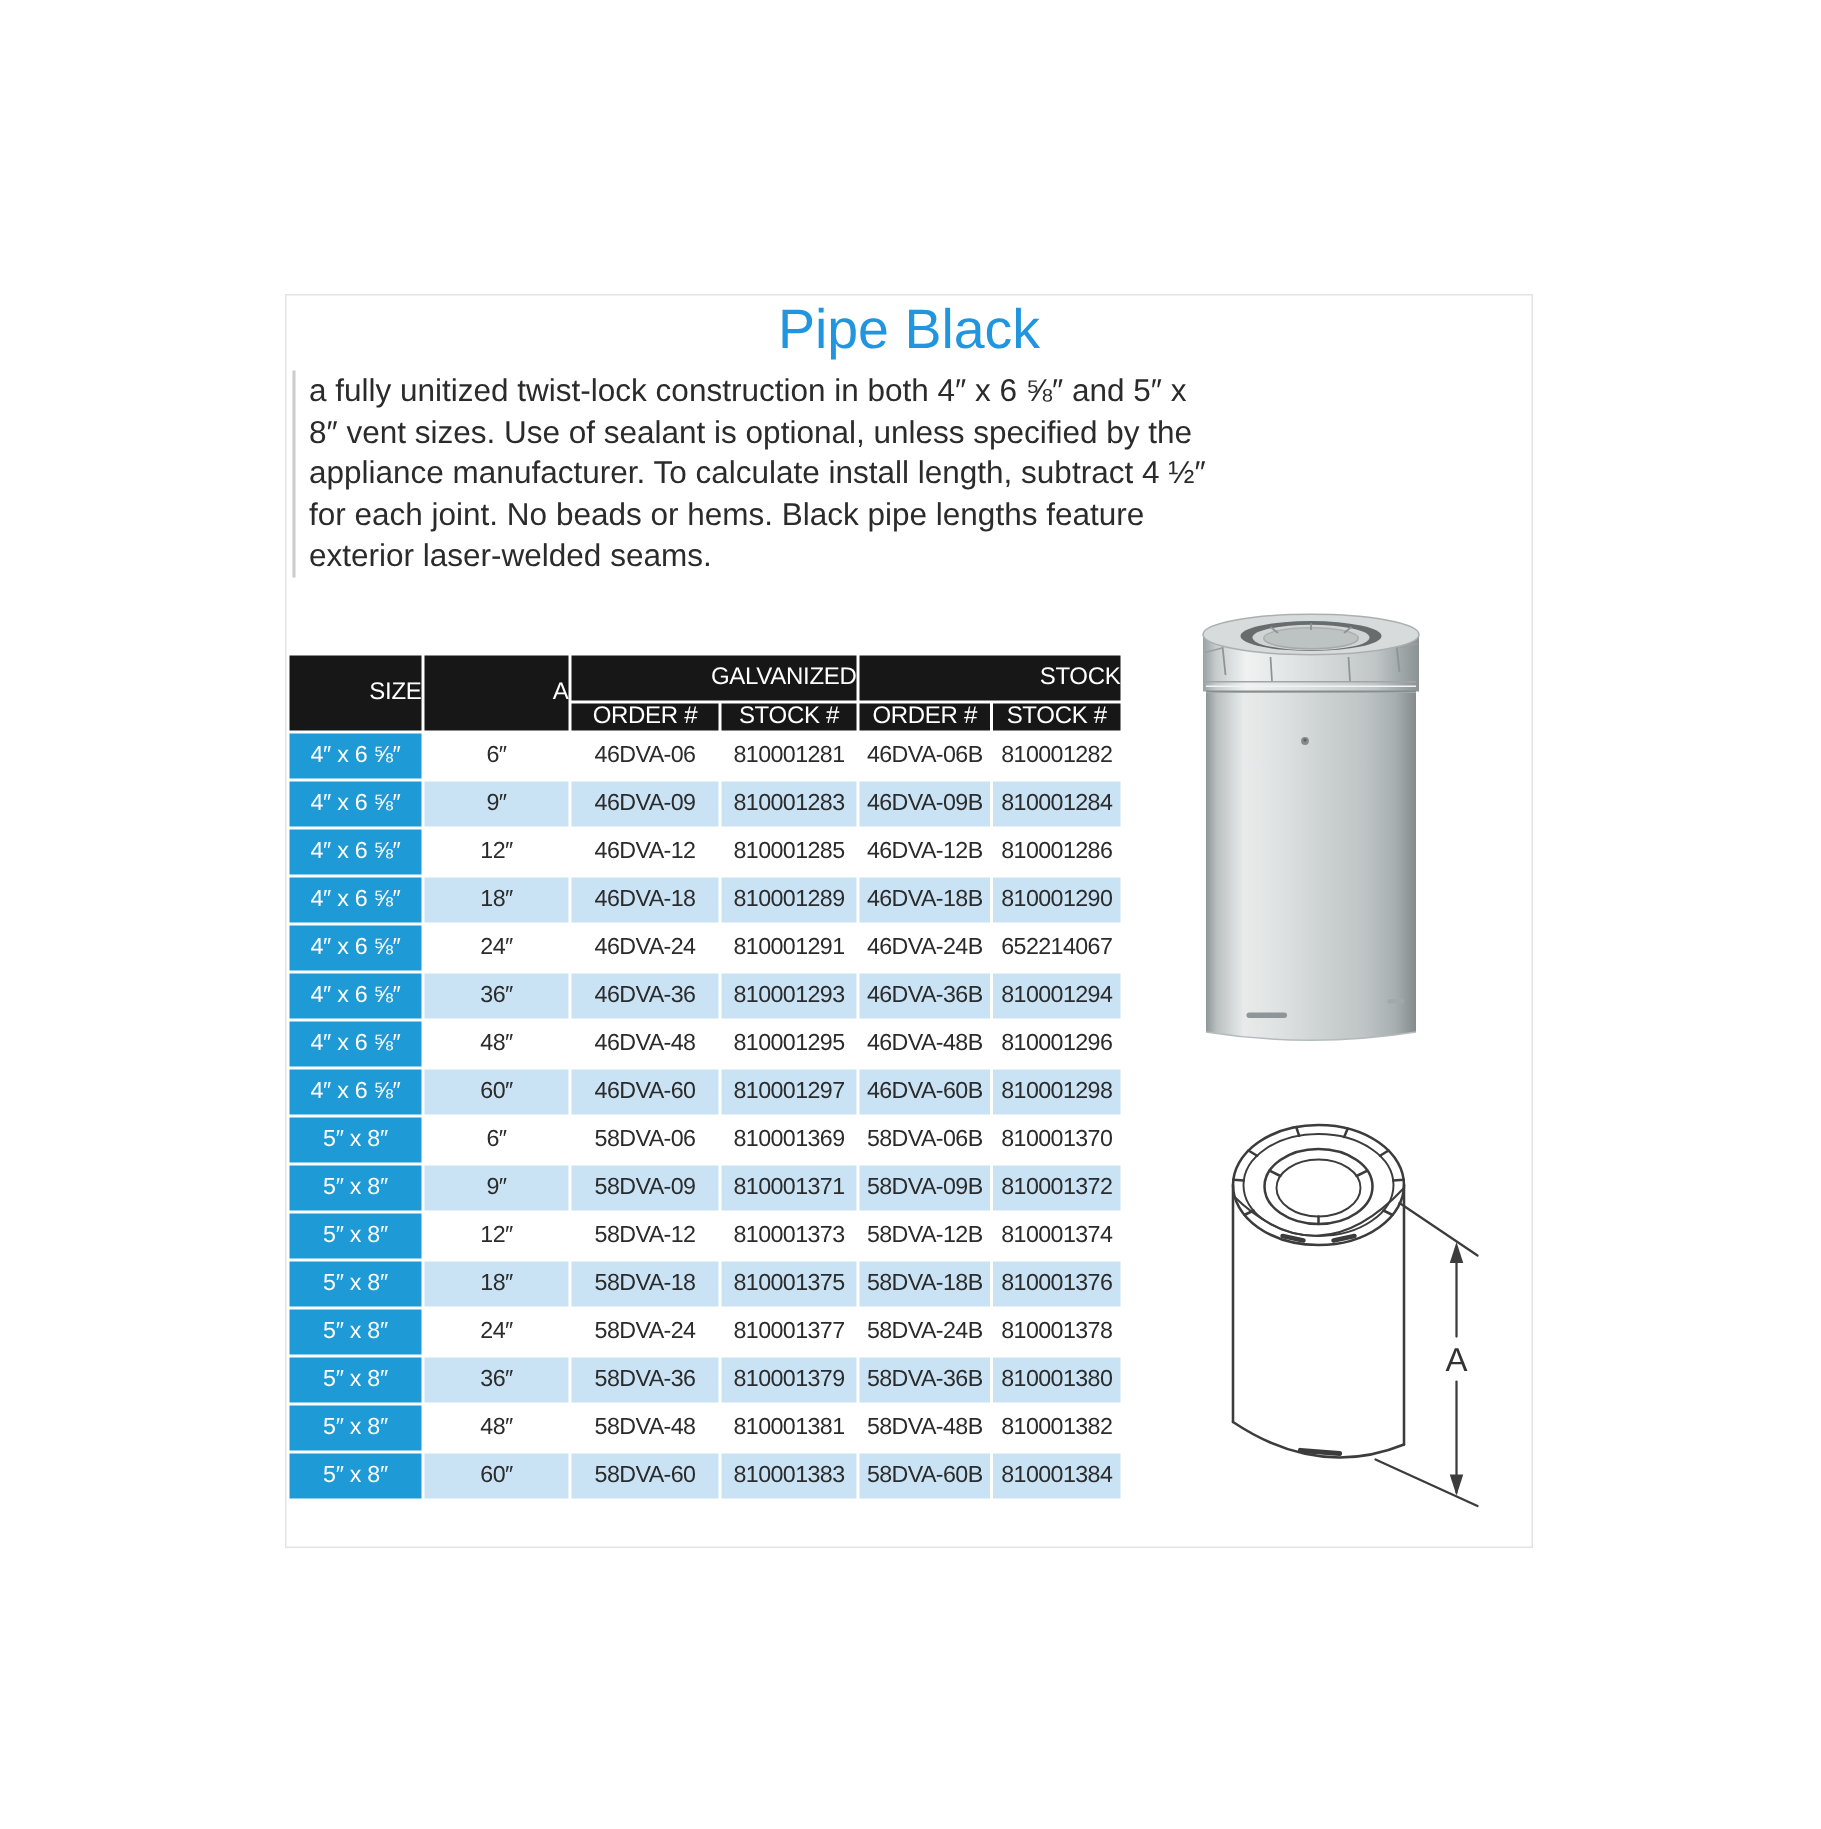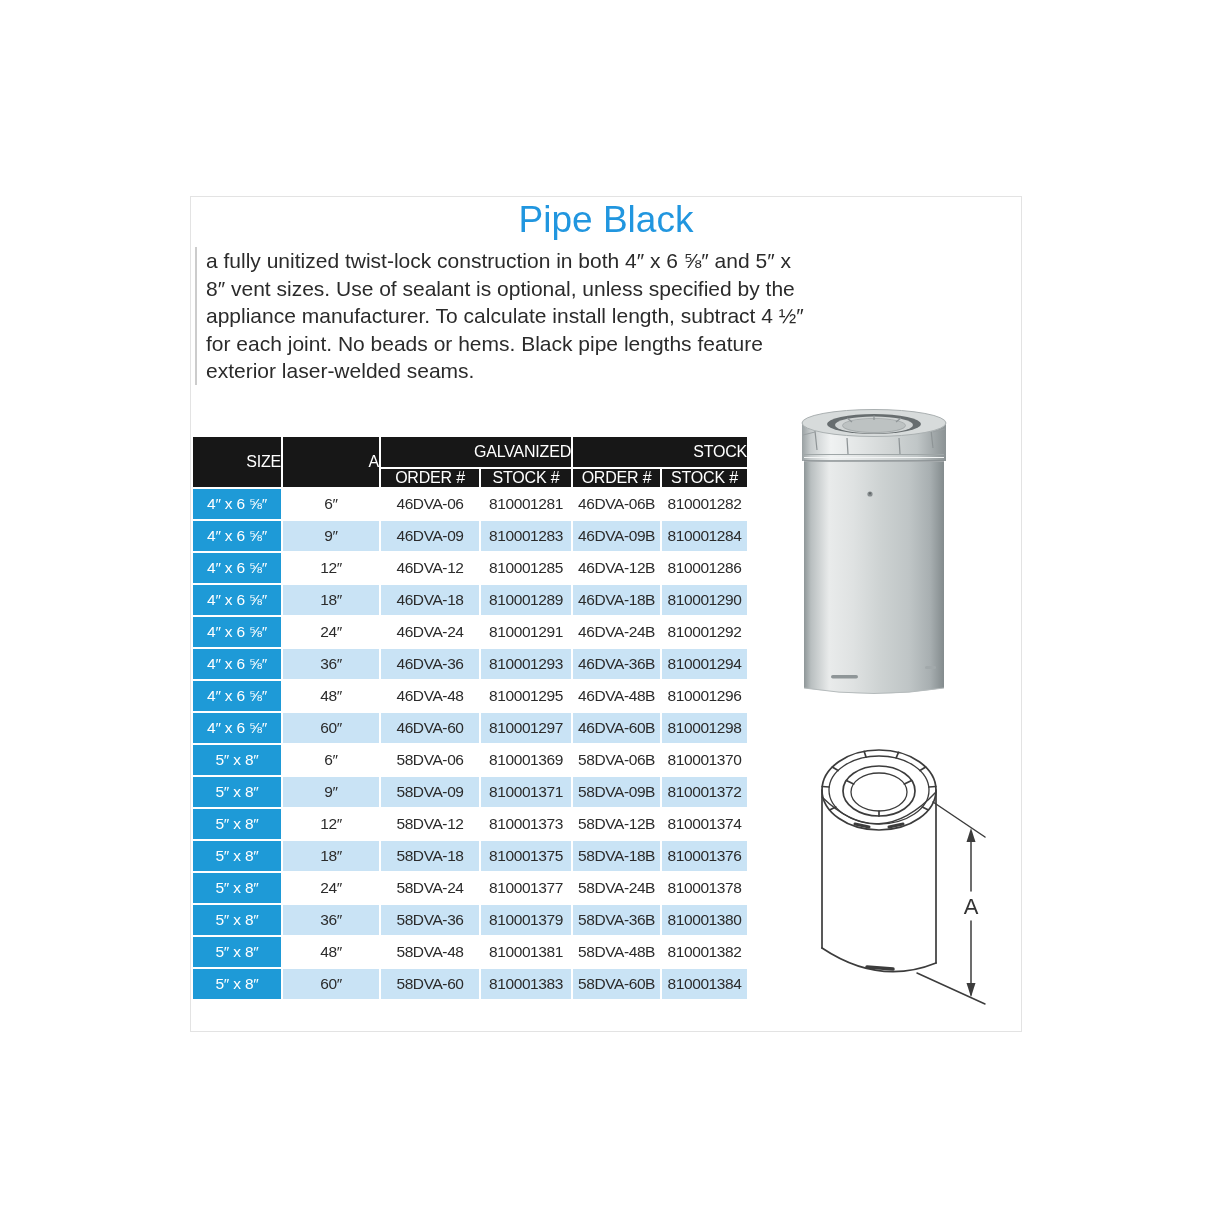--- a/index.html
+++ b/index.html
@@ -120,21 +120,21 @@
           <td>810001289</td>
           <td>46DVA-18B</td>
           <td>810001290</td>
         </tr>
         <tr class="">
           <td class="size-col">4″ x 6 ⅝″</td>
           <td>24″</td>
           <td>46DVA-24</td>
           <td>810001291</td>
           <td>46DVA-24B</td>
-          <td>810001292</td>
+          <td>652214067</td>
         </tr>
         <tr class="alt">
           <td class="size-col">4″ x 6 ⅝″</td>
           <td>36″</td>
           <td>46DVA-36</td>
           <td>810001293</td>
           <td>46DVA-36B</td>
           <td>810001294</td>
         </tr>
         <tr class="">

